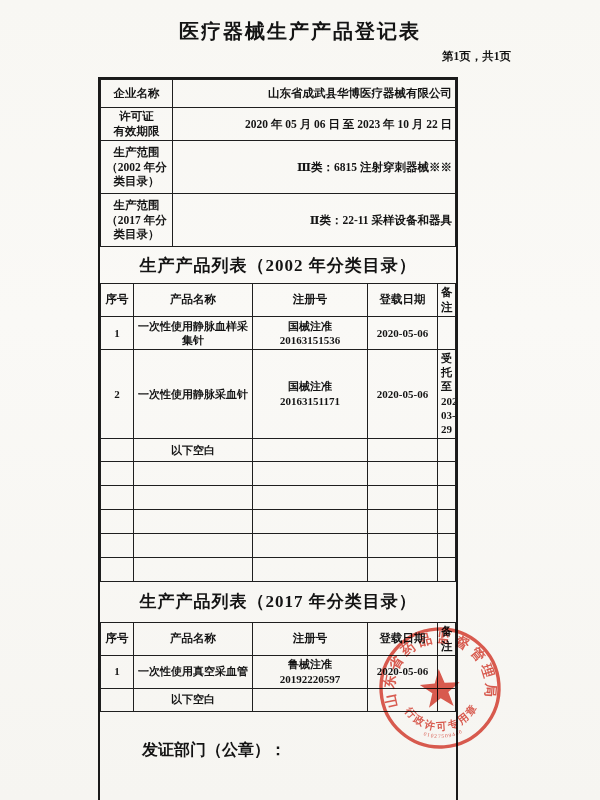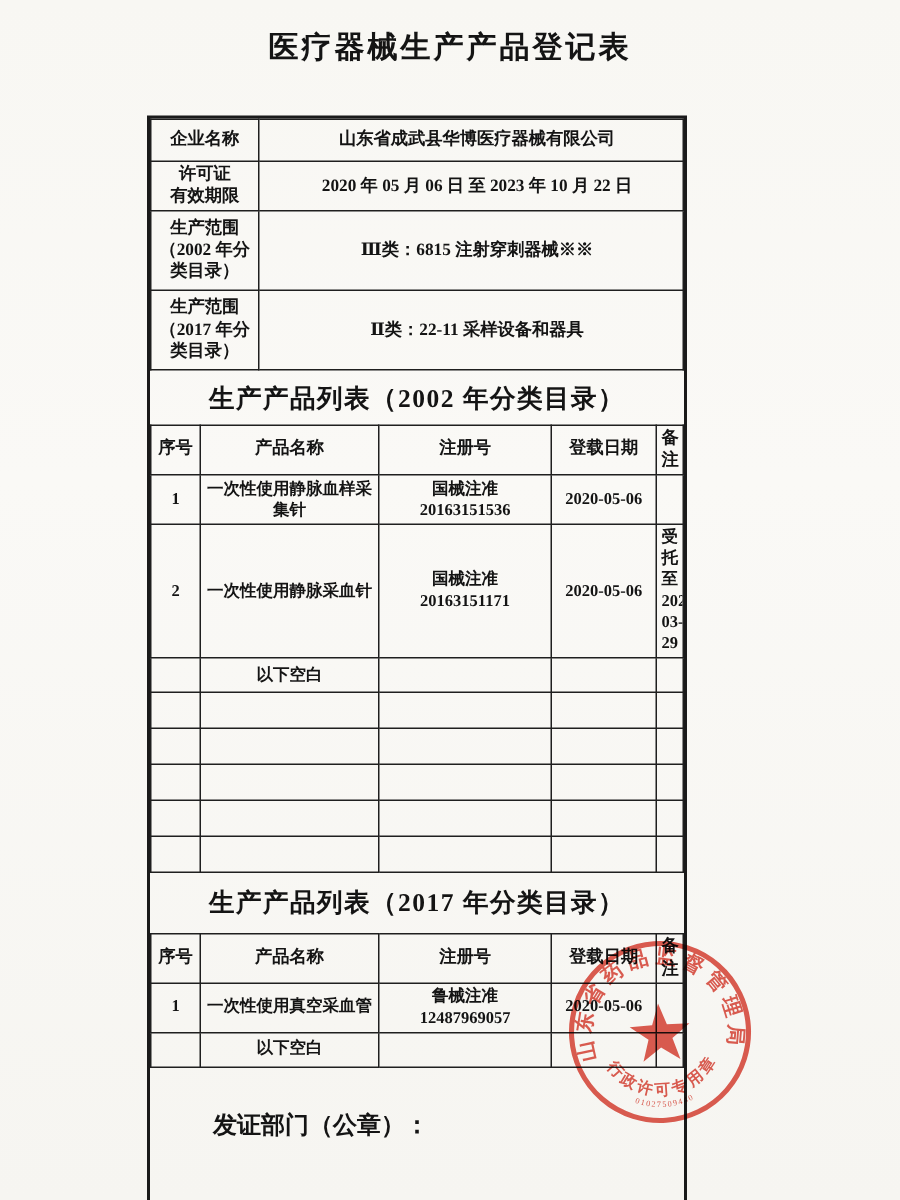--- a/index.html
+++ b/index.html
@@ -7,21 +7,21 @@
   .paper{position:relative;width:600px;height:800px;
     background:linear-gradient(180deg,#f8f7f3 0%,#faf9f6 40%,#f6f5f1 100%);}
   .title{position:absolute;top:18px;left:0;right:0;margin:0;text-align:center;
     font-size:20px;font-weight:700;letter-spacing:2px;}
   .pageno{position:absolute;top:49px;left:98px;width:413px;text-align:right;
     font-size:11.5px;font-weight:700;}
   .form{position:absolute;left:98px;top:77px;width:360px;border:2px solid #1a1a1a;box-sizing:border-box;}
   table{border-collapse:collapse;width:100%;table-layout:fixed;}
   td,th{border:1.4px solid #1f1f1f;font-size:11.5px;font-weight:700;padding:1px 3px;
     text-align:center;vertical-align:middle;line-height:1.3;white-space:pre-line;overflow:hidden;}
-  .info td.val{text-align:center;padding-left:11px;}
+  .info td.val{text-align:right;padding-left:11px;}
   .h25 td{height:25px}.h28 td{height:28px}.h30 td{height:30px}.h50 td{height:50px}
   .h25h th{height:22px}.h28h th{height:25px}
   .h20 td{height:20px}.h21 td{height:21px}.hr30 td{height:30px}
   .prod td{font-size:11px;}
   .band{height:36px;display:flex;align-items:center;justify-content:center;
     font-size:17px;font-weight:700;letter-spacing:1px;}
   .band2{height:40px;}
   .footer-cell{position:relative;height:110px;}
   .issuer{position:absolute;left:42px;top:28px;font-size:16px;font-weight:700;}
   .issue-date{position:absolute;left:258px;top:72px;font-size:12.5px;font-weight:700;letter-spacing:1px;}
@@ -30,20 +30,21 @@
   .st-top{font-size:13.5px;font-weight:700;letter-spacing:4px;fill:currentColor;}
   .st-bottom{font-size:10.5px;font-weight:700;letter-spacing:2.2px;fill:currentColor;}
   .st-serial{font-size:5.5px;letter-spacing:1px;fill:currentColor;}
 </style>
 </head>
 <body>
 
 <div class="paper">
 
   <h1 class="title">医疗器械生产产品登记表</h1>
+  <div class="pageno">第1页，共1页</div>
 
   <div class="form">
 
     <table class="info">
       <colgroup>
           <col style="width:72px">
           <col>
         </colgroup>
       <tbody>
           <tr class="h25">
@@ -165,21 +166,21 @@
         <th>序号</th>
         <th>产品名称</th>
         <th>注册号</th>
         <th>登载日期</th>
         <th>备注</th>
       </tr>
       <tr class="hr30">
         <td>1</td>
         <td>一次性使用真空采血管</td>
         <td>鲁械注准
-12487969057</td>
+20192220597</td>
         <td>2020-05-06</td>
         <td></td>
       </tr>
       <tr class="h20">
         <td></td>
         <td>以下空白</td>
         <td></td>
         <td></td>
         <td></td>
       </tr>

